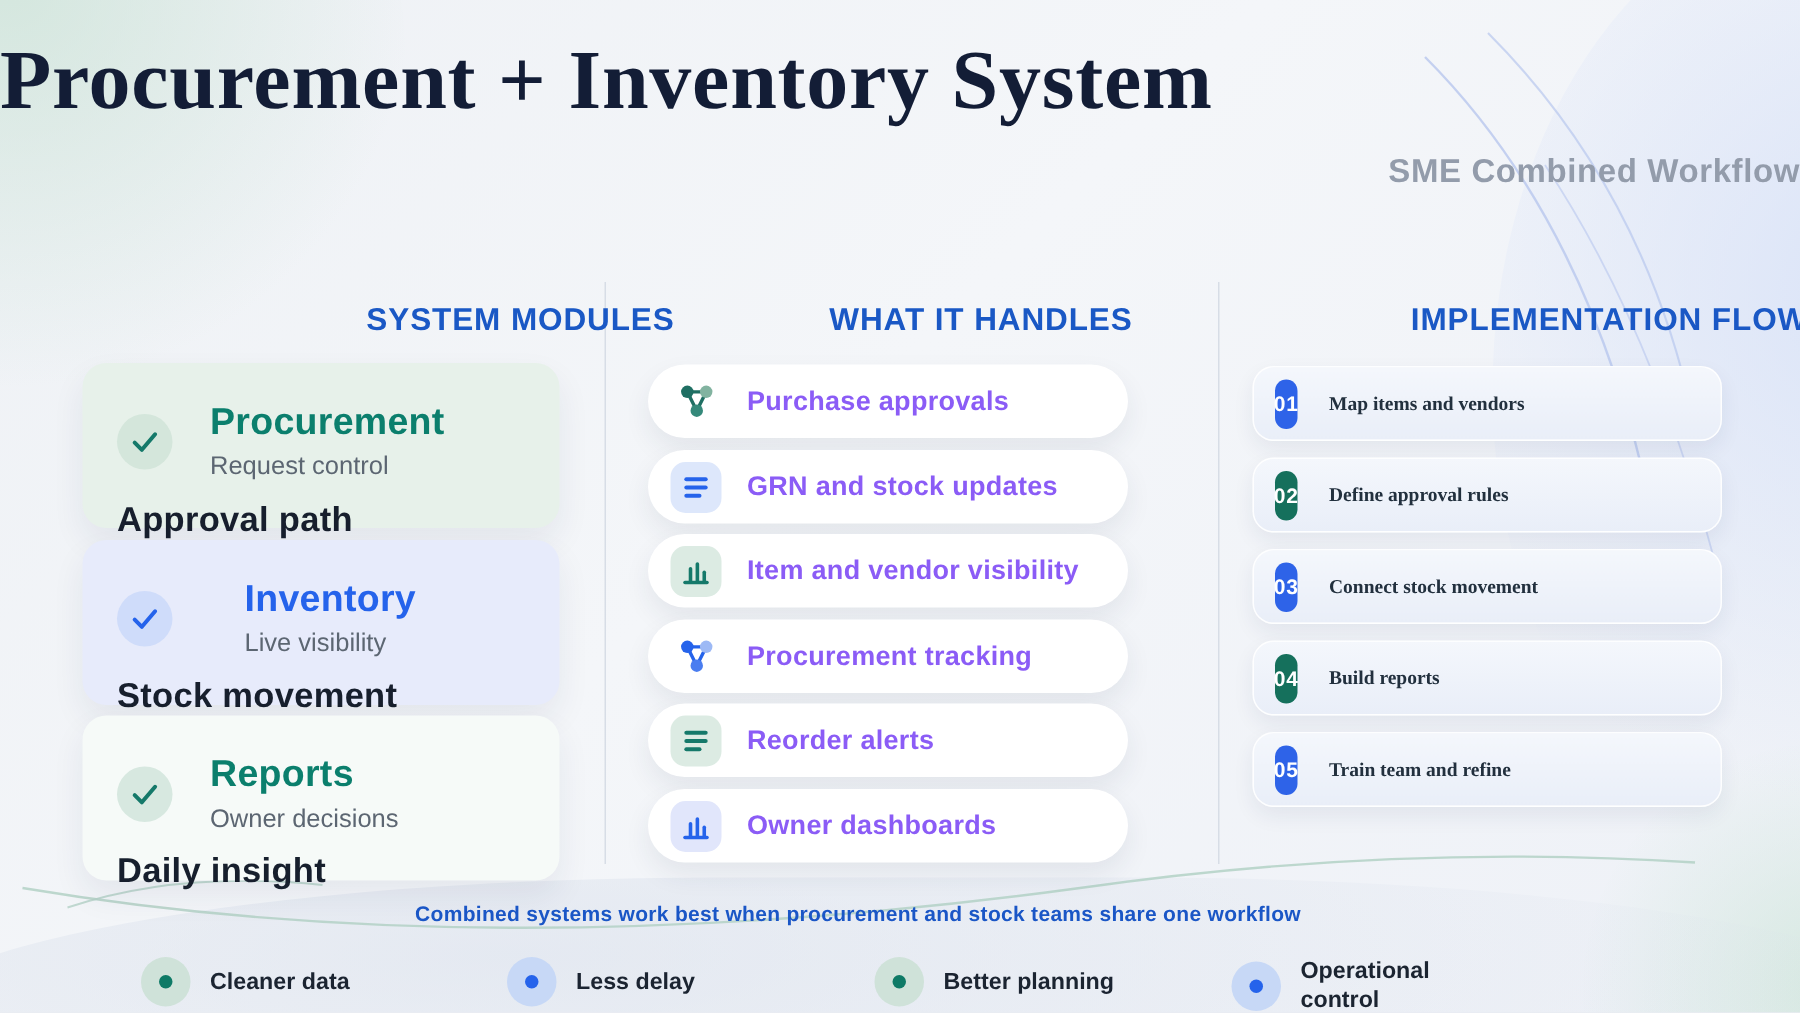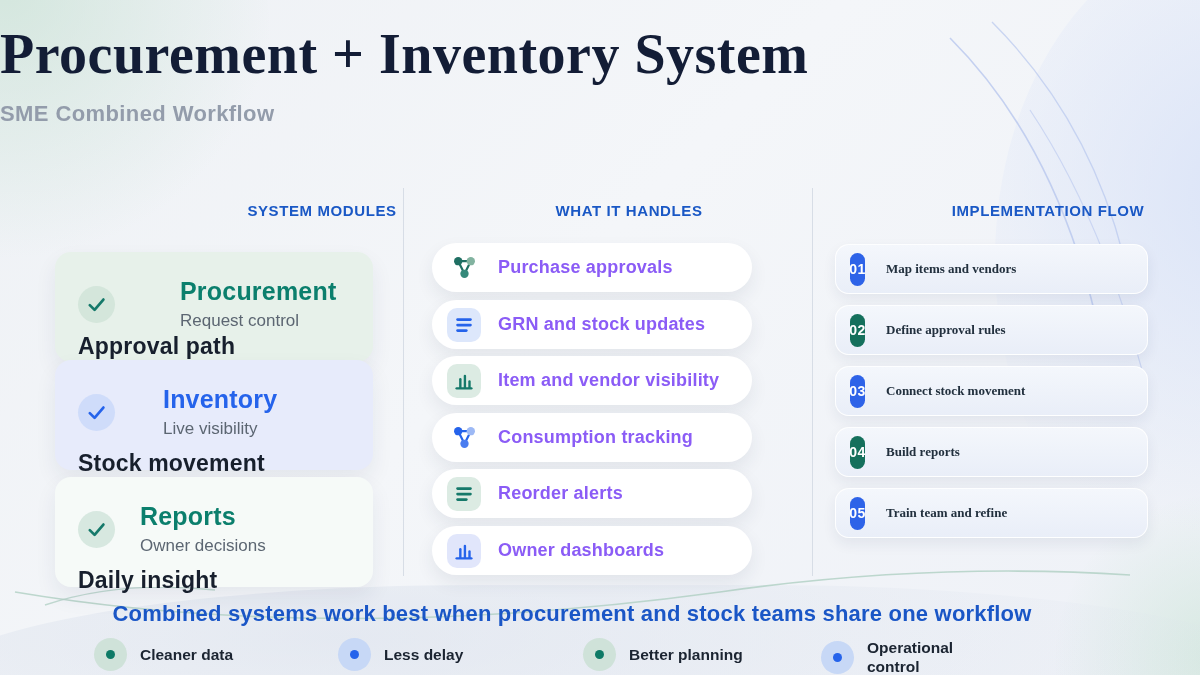--- a/index.html
+++ b/index.html
@@ -15,29 +15,29 @@
   .blob-tr{left:995px;top:-70px;width:480px;height:660px;
     background:radial-gradient(circle at 55% 40%,rgba(216,226,248,.9),rgba(216,226,248,0) 72%);}
   .blob-br{left:1055px;top:495px;width:330px;height:330px;
     background:radial-gradient(circle at 50% 50%,rgba(210,231,221,.85),rgba(210,231,221,0) 72%);}
   .blob-bot{left:-80px;top:585px;width:1400px;height:260px;border-radius:40%;
     background:radial-gradient(ellipse at 30% 20%,rgba(216,223,235,.55),rgba(216,223,235,0) 70%);}
   .curves{position:absolute;left:0;top:0;pointer-events:none;}
   
   .title{position:absolute;left:0;top:22px;width:1200px;text-align:left;margin:0;
     font-family:"Liberation Serif",serif;font-weight:bold;font-size:56px;color:#131d36;letter-spacing:.5px;}
-  .subtitle{position:absolute;left:0;top:101px;width:1200px;text-align:left;
+  .subtitle{position:absolute;left:0;top:101px;width:1200px;text-align:right;
     font-size:22px;font-weight:bold;color:#939cab;letter-spacing:.4px;}
   
   .vdiv{position:absolute;top:188px;height:388px;width:1px;background:#d7dde6;}
   .vdiv.d1{left:403px;}
   .vdiv.d2{left:812px;}
   
   .col-heading{position:absolute;top:202px;transform:translateX(-50%);
-    font-size:15px;font-weight:bold;letter-spacing:.6px;color:#1a58c5;white-space:nowrap;}
+    font-size:21px;font-weight:bold;letter-spacing:.6px;color:#1a58c5;white-space:nowrap;margin-left:25px;}
   .h-modules{left:322px;}
   .h-handles{left:629px;}
   .h-flow{left:1048px;}
   
   .module-card{position:absolute;left:55px;width:318px;height:104px;border-radius:16px;
     box-shadow:0 10px 22px rgba(35,48,80,.07);display:flex;align-items:center;padding:0 0 6px 0;}
   .module-card.theme-green{background:#e7f1ea;}
   .module-card.theme-blue{background:#e7ebfb;gap:23px;}
   .module-card.theme-teal{background:#f6faf8;}
   .check-circle{width:37px;height:37px;border-radius:50%;margin:0 25px 0 23px;flex:0 0 auto;
@@ -64,21 +64,21 @@
   .step{position:absolute;left:835px;width:313px;height:50px;border-radius:14px;
     background:linear-gradient(180deg,#f4f7fc,#e9eef8);box-shadow:0 6px 14px rgba(35,48,80,.07);
     border:1px solid rgba(255,255,255,.9);display:flex;align-items:center;box-sizing:border-box;}
   .badge{width:15px;height:33px;border-radius:11px;margin-left:14px;flex:0 0 auto;
     display:flex;align-items:center;justify-content:center;font-size:14px;font-weight:bold;color:#ffffff;letter-spacing:.5px;}
   .badge.blue{background:#2e63e8;}
   .badge.green{background:#15705c;}
   .step-label{margin-left:21px;font-size:13px;font-weight:bold;color:#22303e;font-family:Liberation Serif, serif;}
   
   .footer-headline{position:absolute;left:0;top:601px;width:1144px;text-align:center;
-    font-size:22px;font-weight:bold;color:#1a56c6;letter-spacing:.2px;}
+    font-size:14px;font-weight:bold;color:#1a56c6;letter-spacing:.2px;}
   .bullet{position:absolute;top:638px;display:flex;align-items:center;}
   .bullet-circle{width:33px;height:33px;border-radius:50%;flex:0 0 auto;
     display:flex;align-items:center;justify-content:center;}
   .bullet-circle.green{background:#cfe2d9;}
   .bullet-circle.blue{background:#c7d8f6;}
   .bullet-dot{width:9px;height:9px;border-radius:50%;}
   .bullet-circle.green .bullet-dot{background:#0e7a66;}
   .bullet-circle.blue .bullet-dot{background:#2563eb;}
   .bullet-label{margin-left:13px;font-size:15.5px;font-weight:bold;color:#1b2431;line-height:1.25;}
   .bullet-label.wrap{width:112px;}
@@ -104,21 +104,21 @@
   <div class="subtitle">SME Combined Workflow</div>
 
   <div class="vdiv d1"></div>
   <div class="vdiv d2"></div>
 
   <div class="col-heading h-modules">SYSTEM MODULES</div>
   <div class="col-heading h-flow">IMPLEMENTATION FLOW</div>
   <div class="col-heading h-handles">WHAT IT HANDLES</div>
 
   <div id="modules">
-      <div class="module-card theme-green" style="top: 252px; gap: 40px;">
+      <div class="module-card theme-green" style="top: 242px;">
         <div class="check-circle">
           <svg width="23" height="23" viewBox="0 0 24 24">
             <path d="M5 12.6 L10 17.6 L19.2 6.8" fill="none" stroke="#15796a" stroke-width="2.8" stroke-linecap="round" stroke-linejoin="round"></path>
           </svg>
         </div>
         <div class="card-text">
           <div class="card-title">Procurement</div>
           <div class="card-sub">Request control</div>
         </div>
       </div>
@@ -187,21 +187,21 @@
       </div>
       <div class="pill" style="top: 413px;">
         <span class="pill-icon bg-none">
           <svg width="31" height="31" viewBox="0 0 32 32">
             <path d="M9.5 9.5 L22.5 9.5 L16 22.5 Z" fill="none" stroke="#2563eb" stroke-width="2.3"></path>
             <circle cx="9.5" cy="9.5" r="4.3" fill="#2563eb"></circle>
             <circle cx="22.5" cy="9.5" r="4.3" fill="#9db9f5"></circle>
             <circle cx="16" cy="22.5" r="4.3" fill="#4a7df0"></circle>
           </svg>
         </span>
-        <span class="pill-label">Consumption tracking</span>
+        <span class="pill-label">Procurement tracking</span>
       </div>
       <div class="pill" style="top: 469px;">
         <span class="pill-icon bg-green">
           <svg width="22" height="22" viewBox="0 0 24 24">
             <g stroke="#15796a" stroke-width="3" stroke-linecap="round">
               <line x1="5" y1="6" x2="19" y2="6"></line>
               <line x1="5" y1="12" x2="19" y2="12"></line>
               <line x1="5" y1="18" x2="14.5" y2="18"></line>
             </g>
           </svg>

